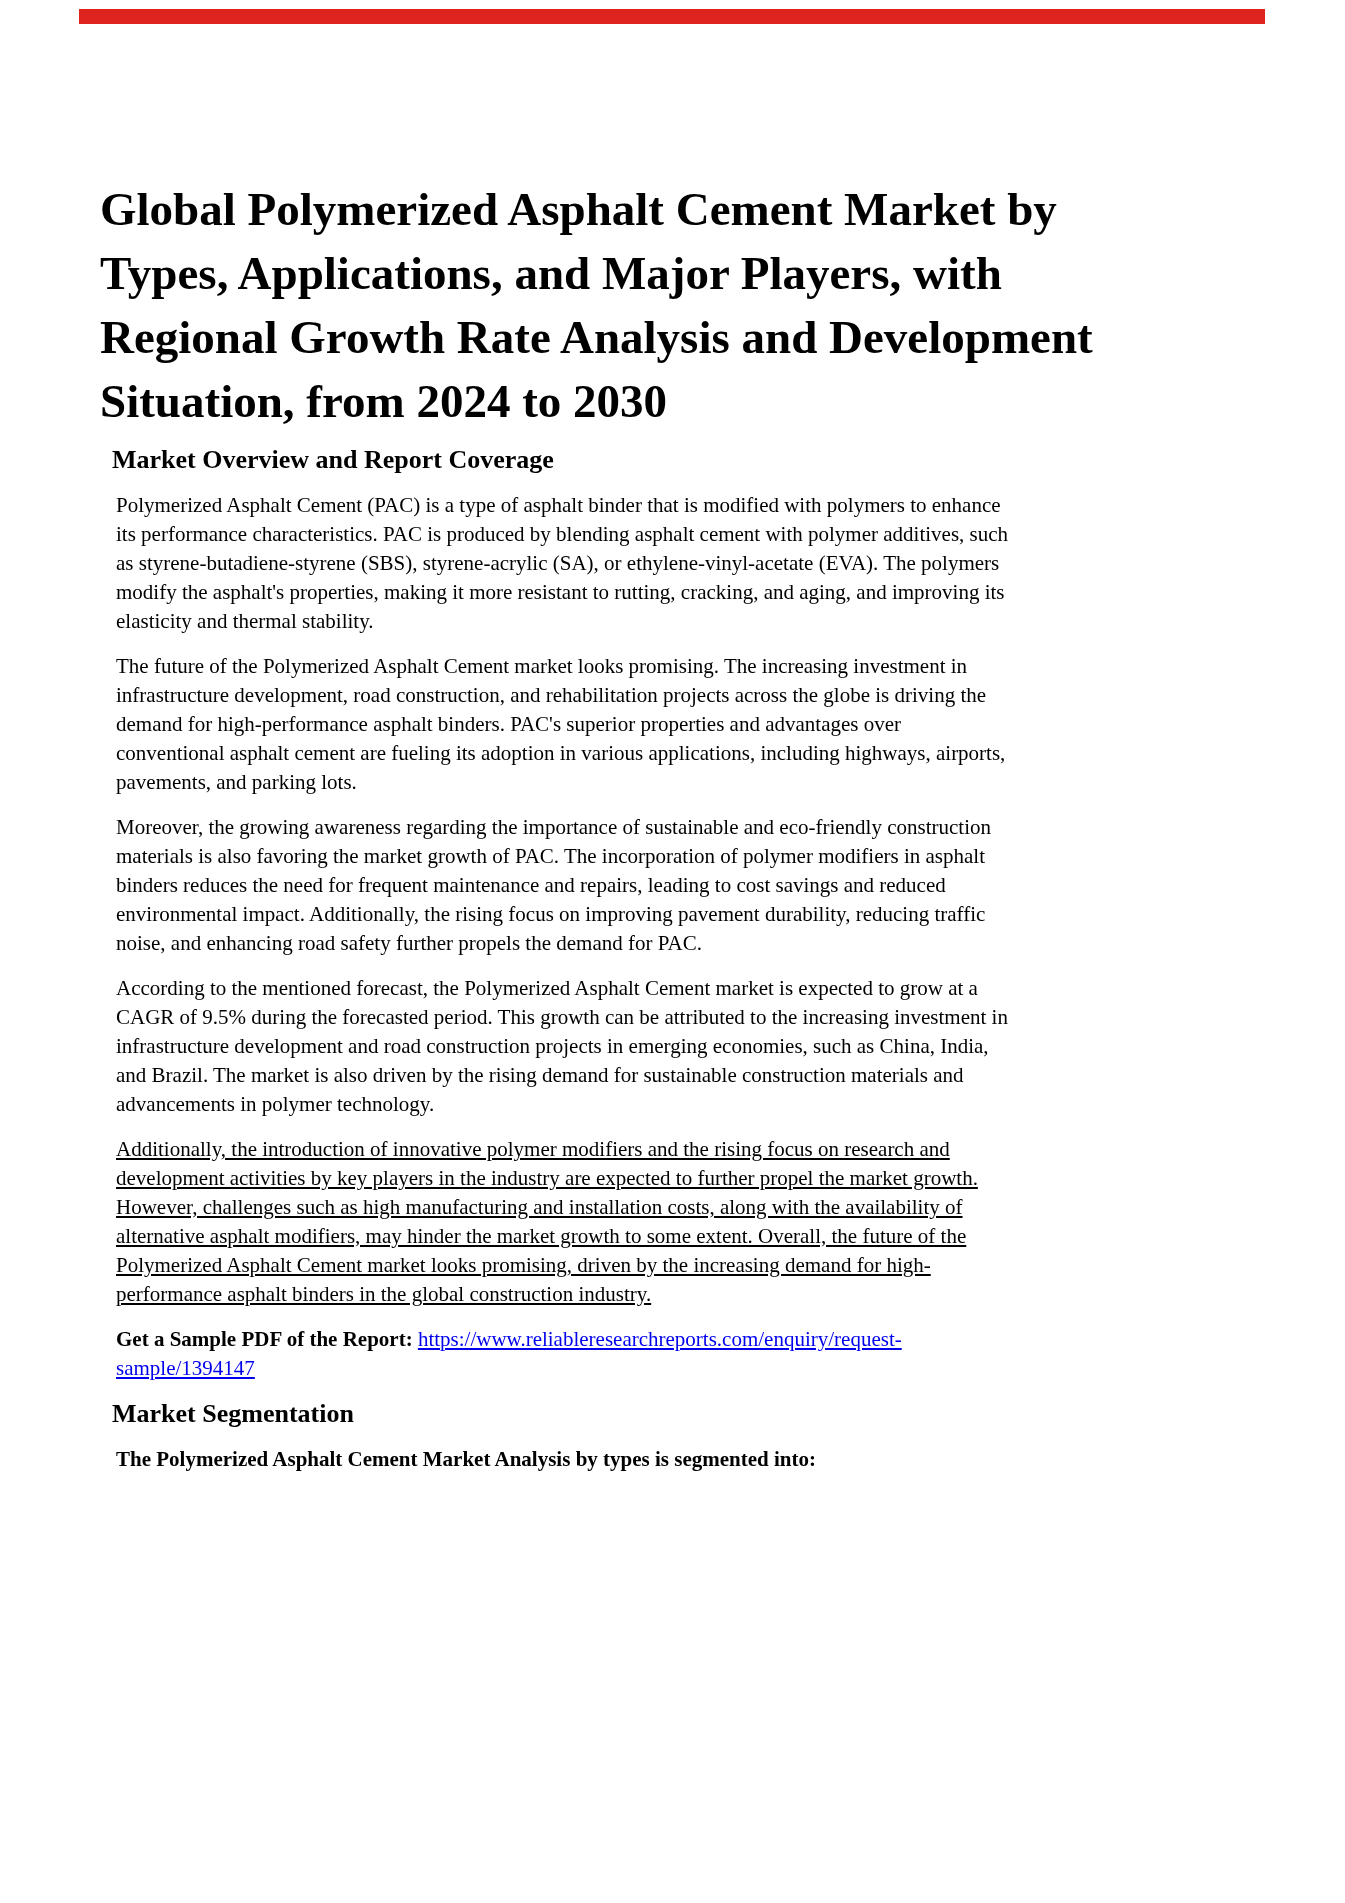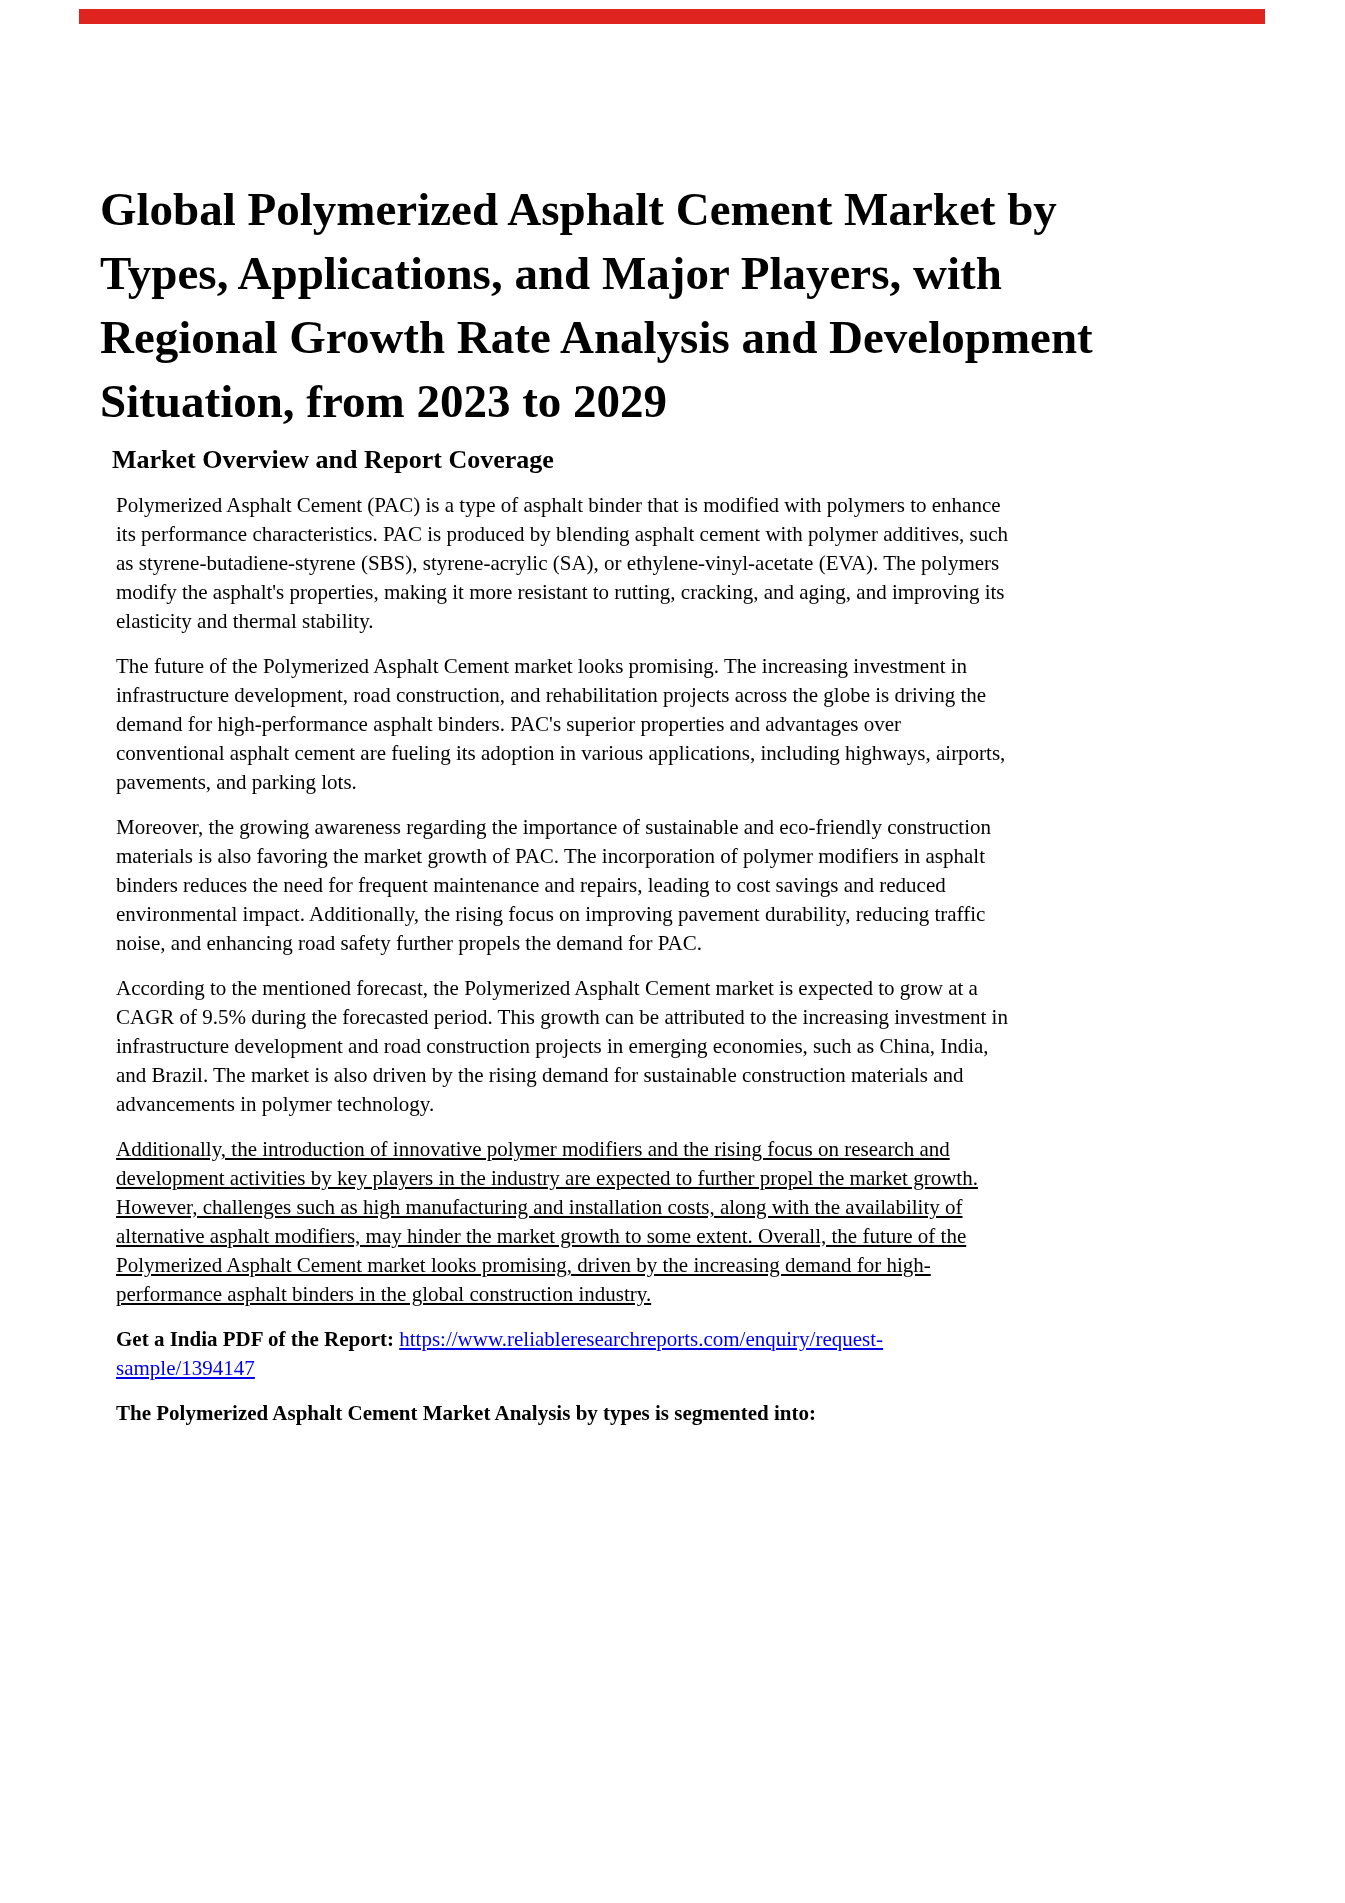--- a/index.html
+++ b/index.html
@@ -62,21 +62,21 @@
 </head>
 <body>
 
 <div class="accent-bar"></div>
 
 <div class="content">
 
   <h1 class="title pre">Global Polymerized Asphalt Cement Market by
 Types, Applications, and Major Players, with
 Regional Growth Rate Analysis and Development
-Situation, from 2023 to 2029</h1>
+Situation, from 2024 to 2030</h1>
 
   <h2 class="heading mt38">Market Overview and Report Coverage</h2>
 
   <p class="body-par pre mt37">Polymerized Asphalt Cement (PAC) is a type of asphalt binder that is modified with polymers to enhance
 its performance characteristics. PAC is produced by blending asphalt cement with polymer additives, such
 as styrene-butadiene-styrene (SBS), styrene-acrylic (SA), or ethylene-vinyl-acetate (EVA). The polymers
 modify the asphalt's properties, making it more resistant to rutting, cracking, and aging, and improving its
 elasticity and thermal stability.</p>
 
   <p class="body-par pre mt29">The future of the Polymerized Asphalt Cement market looks promising. The increasing investment in
@@ -97,19 +97,20 @@
 and Brazil. The market is also driven by the rising demand for sustainable construction materials and
 advancements in polymer technology.</p>
 
   <p class="body-par pre mt36">Additionally, the introduction of innovative polymer modifiers and the rising focus on research and
 development activities by key players in the industry are expected to further propel the market growth.
 However, challenges such as high manufacturing and installation costs, along with the availability of
 alternative asphalt modifiers, may hinder the market growth to some extent. Overall, the future of the
 Polymerized Asphalt Cement market looks promising, driven by the increasing demand for high-
 performance asphalt binders in the global construction industry.</p>
 
-  <p class="body-par pre mt38 cta"><strong>Get a India PDF of the Report:</strong> <a class="report-link pre">https://www.reliableresearchreports.com/enquiry/request-
+  <p class="body-par pre mt38 cta"><strong>Get a Sample PDF of the Report:</strong> <a class="report-link pre">https://www.reliableresearchreports.com/enquiry/request-
 sample/1394147</a></p>
 
+  <h2 class="heading mt96">Market Segmentation</h2>
 
   <p class="body-par bold mt29">The Polymerized Asphalt Cement Market Analysis by types is segmented into:</p>
 
 </div>
 
 </body></html>

